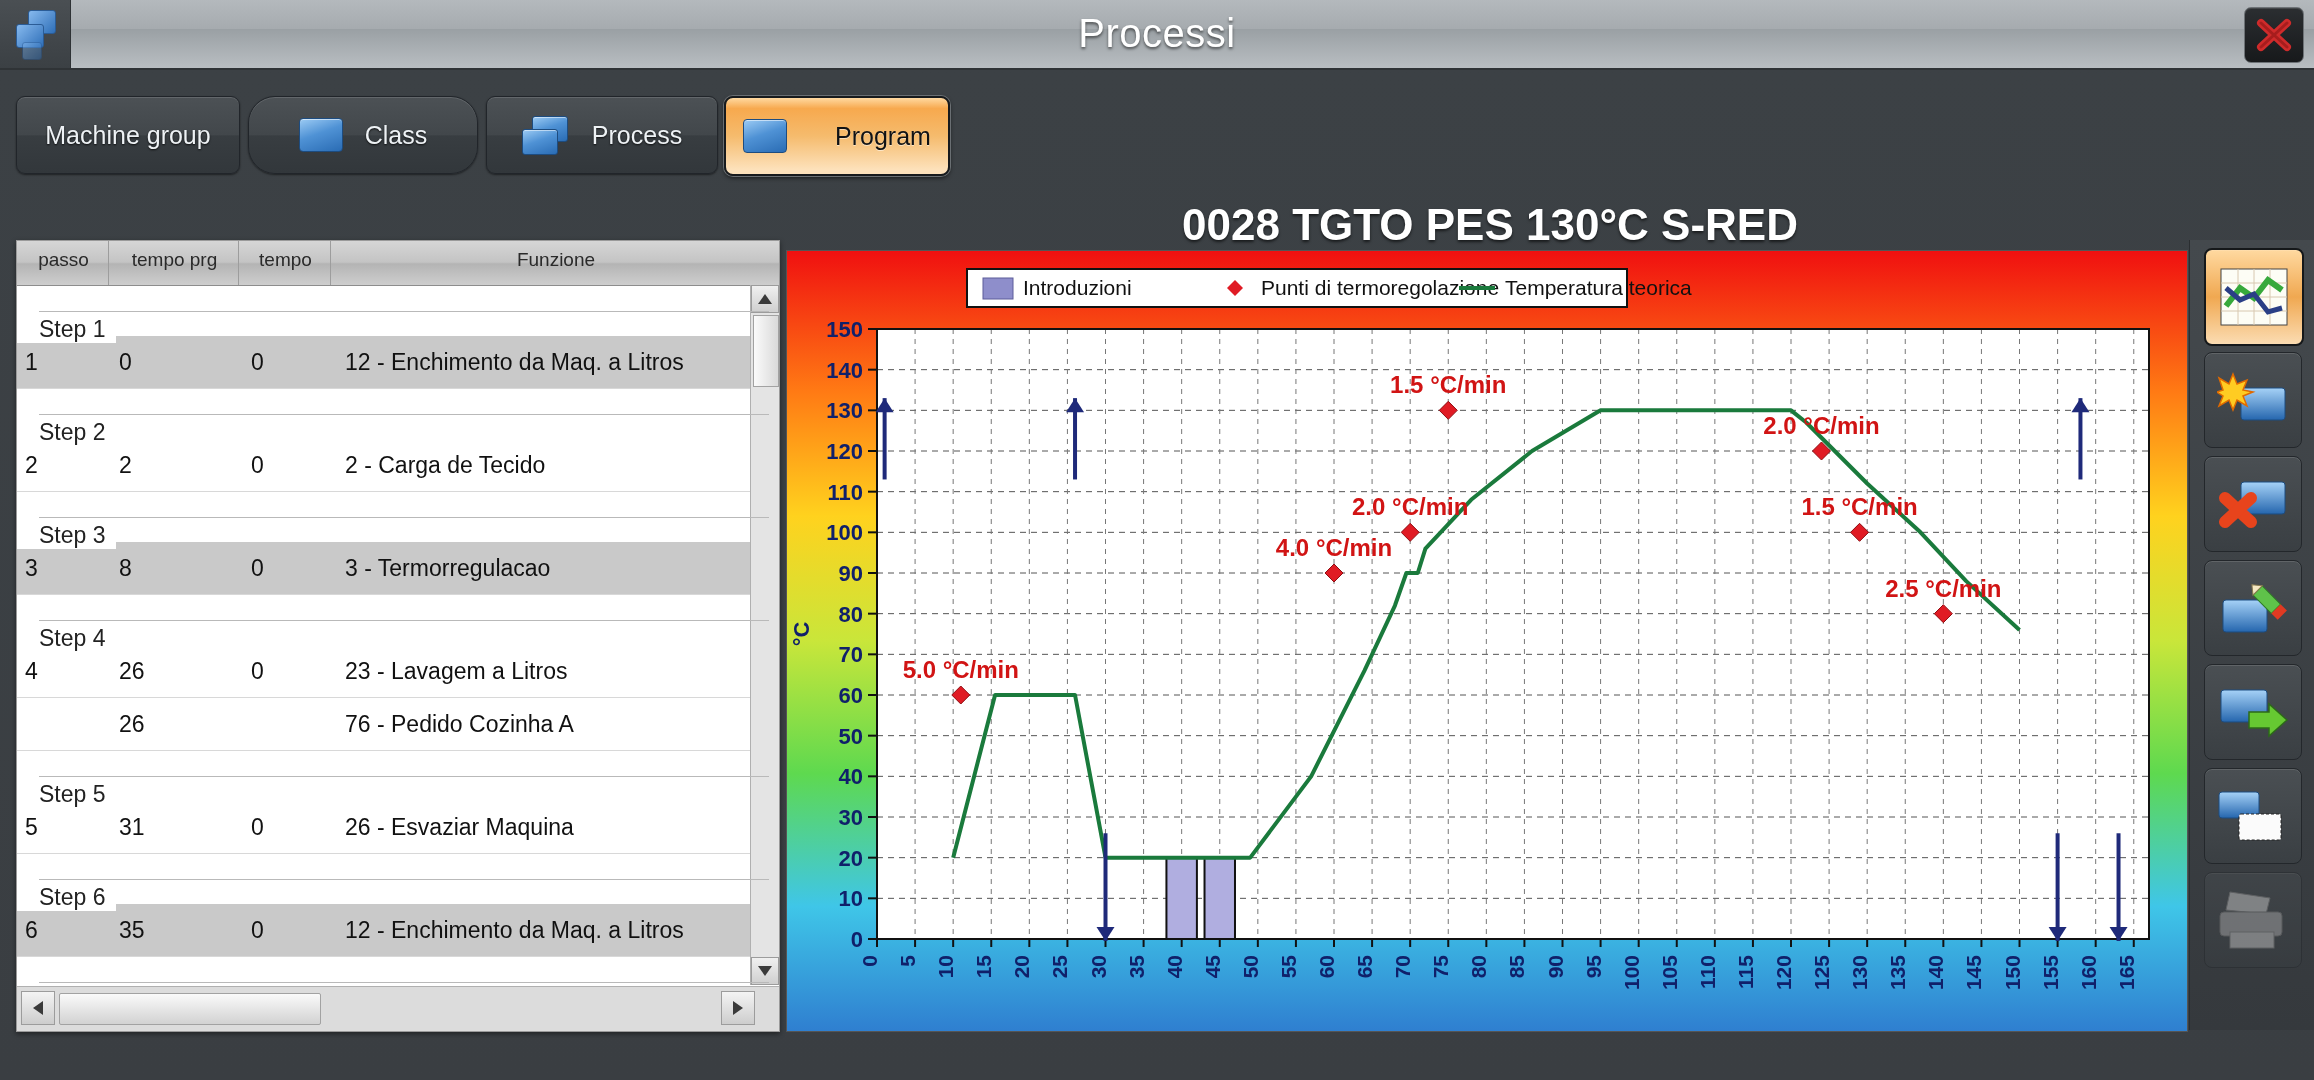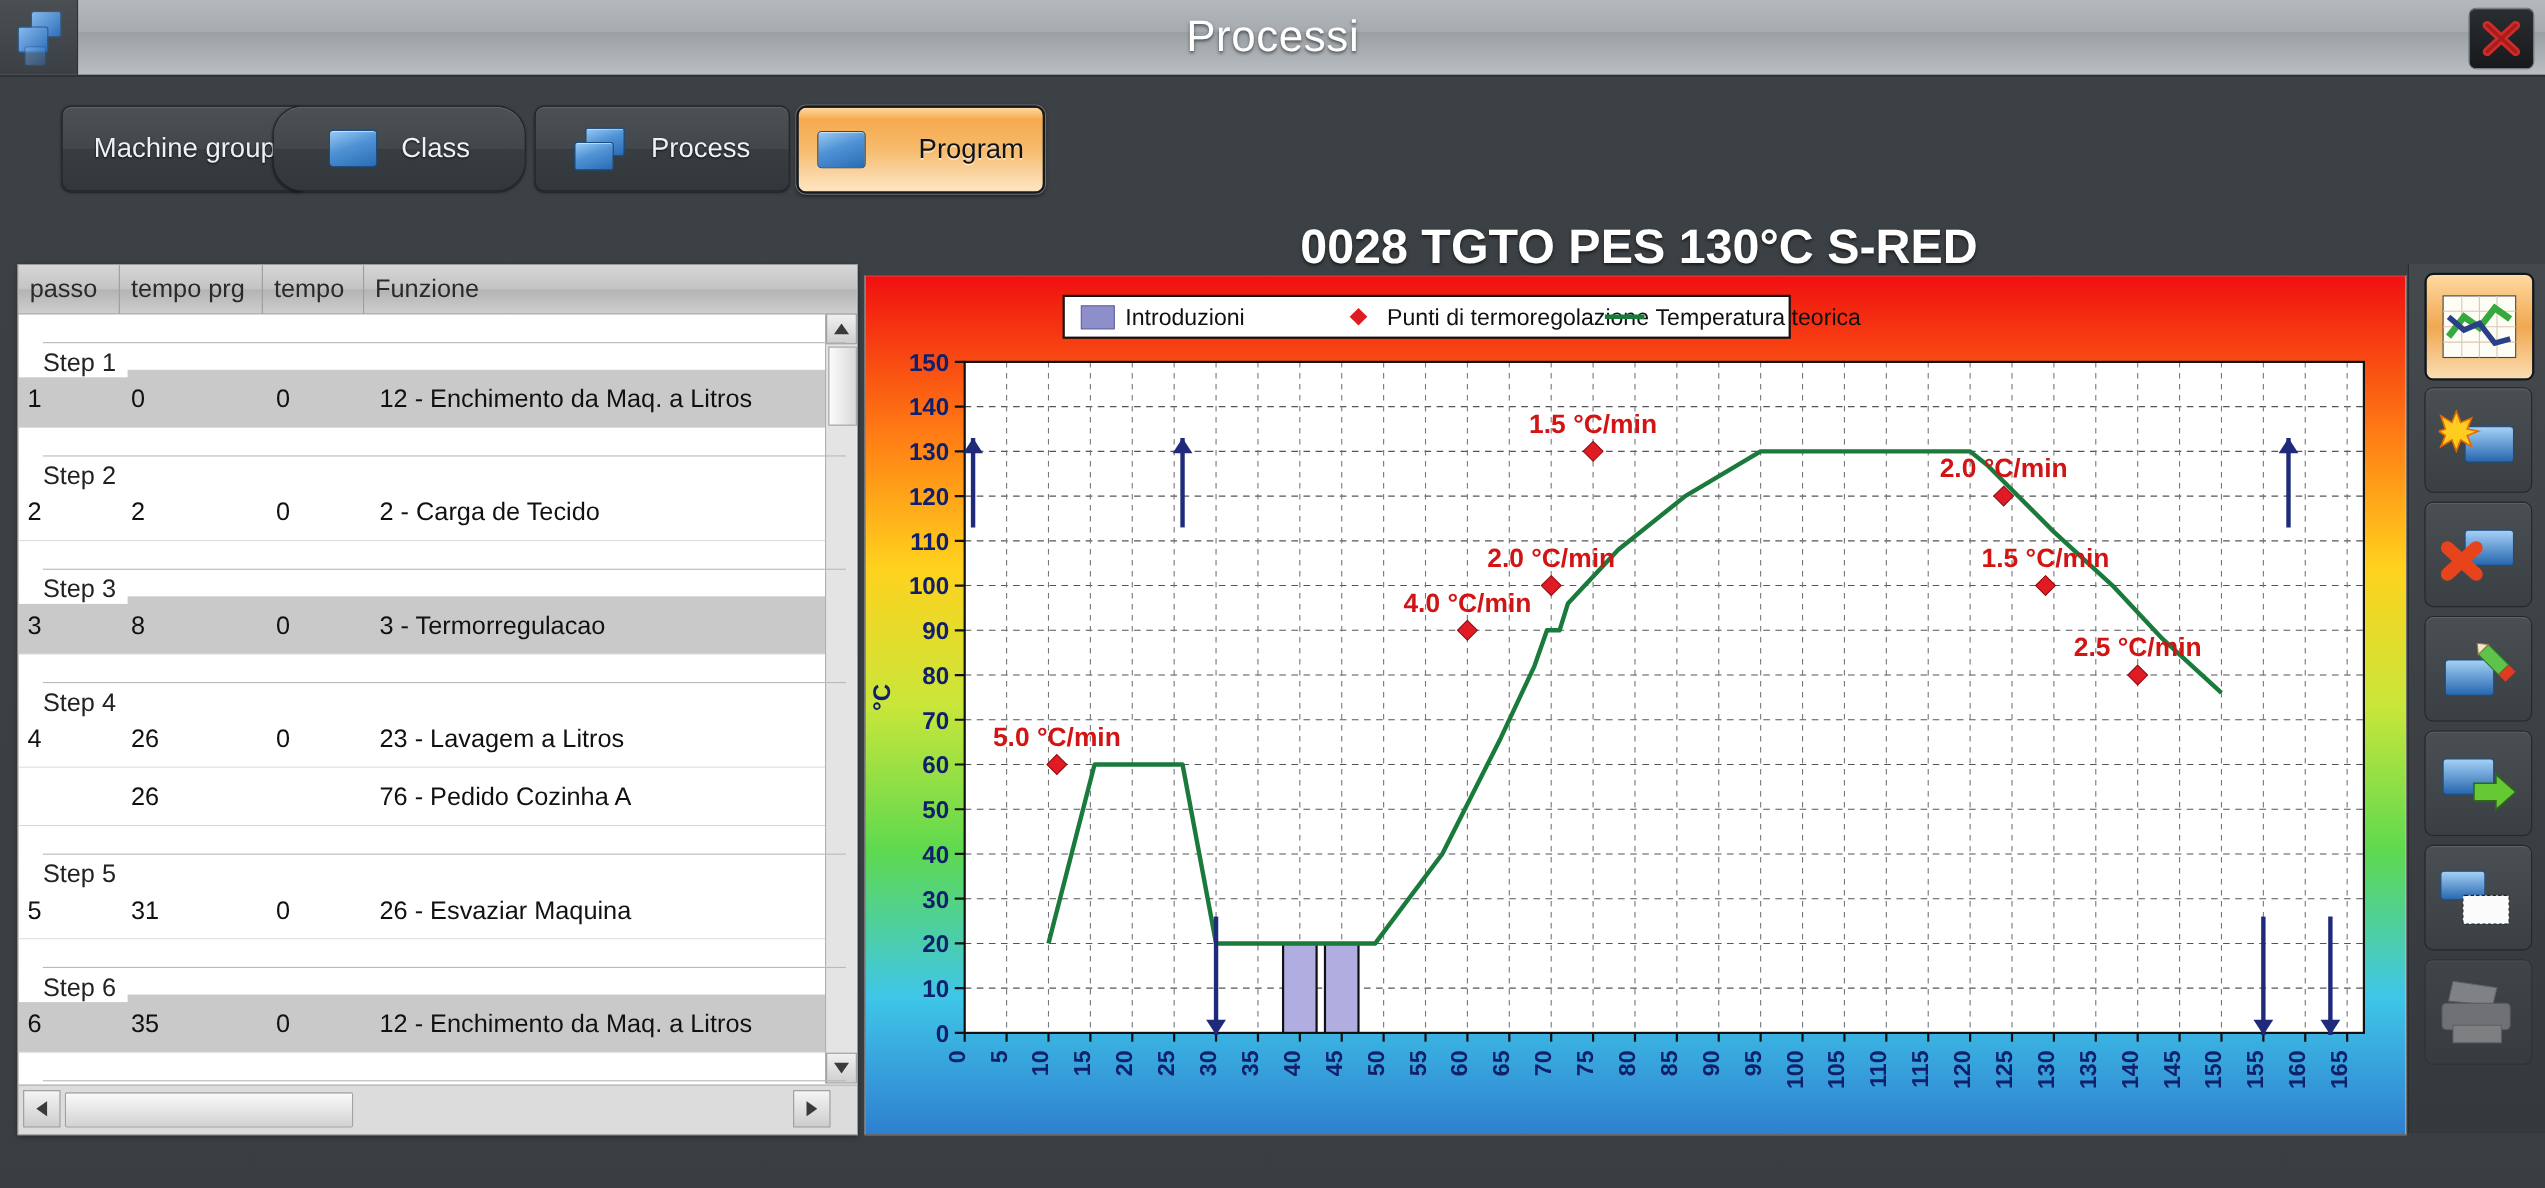--- a/index.html
+++ b/index.html
@@ -41,21 +41,21 @@
      border:1px solid #21252a;
      background:linear-gradient(180deg,#4c5155 0%,#42474b 50%,#383d41 51%,#32373b 100%);
      box-shadow:inset 0 1px 0 rgba(255,255,255,.13),0 1px 2px rgba(0,0,0,.5);
      display:flex;align-items:center;justify-content:center;gap:22px;cursor:pointer;}
   .tab .lbl{color:#eef2f5;font-size:25px;text-shadow:0 1px 2px rgba(0,0,0,.8);}
   .tab.active{
      background:linear-gradient(180deg,#ffd9a0 0%,#f7a94e 14%,#f5bb6d 50%,#fde2bc 95%);
      border:2px solid #171a1d;
      box-shadow:0 0 0 1px #6a6f73, 0 2px 4px rgba(0,0,0,.6);}
   .tab.active .lbl{color:#101214;text-shadow:0 1px 0 rgba(255,255,255,.5);}
-  #tab-machine{left:16px;width:222px;margin-left:40px;}
+  #tab-machine{left:16px;width:222px;}
   #tab-class{left:248px;width:228px;border-radius:27px;}
   #tab-process{left:486px;width:230px;}
   #tab-program{left:724px;width:222px;gap:48px;}
 
   .icon-win{position:relative;width:42px;height:32px;border-radius:4px;
      border:1px solid #1d4c80;background:linear-gradient(160deg,#9ccbf4 0%,#4f92d5 45%,#2a6cb4 100%);
      box-shadow:inset 0 1px 0 rgba(255,255,255,.55);}
   .icon-win2{position:relative;width:48px;height:38px;}
   .icon-win2 i{position:absolute;display:block;border-radius:3px;
      border:1px solid #1d4c80;background:linear-gradient(160deg,#9ccbf4 0%,#4f92d5 45%,#2a6cb4 100%);
@@ -63,22 +63,22 @@
   .icon-win2 i.a{left:10px;top:0;width:34px;height:24px;}
   .icon-win2 i.b{left:0;top:13px;width:34px;height:24px;}
 
   
   .tablepanel{position:absolute;left:16px;top:240px;width:762px;height:790px;
      background:#e9e9e9;border:1px solid #9a9a9a;
      box-shadow:0 2px 5px rgba(0,0,0,.45);}
   .thead{display:flex;height:44px;
      background:linear-gradient(180deg,#d6d6d6 0%,#c4c4c4 48%,#b4b4b4 52%,#cecece 100%);
      border-bottom:1px solid #8d8d8d;}
-  .thead div{font-size:23px;color:#2a2a2a;padding:8px 8px 0 10px;
-     border-right:1px solid #9d9d9d;box-sizing:border-box;}
+  .thead div{font-size:19px;color:#2a2a2a;padding:8px 8px 0 10px;
+     border-right:1px solid #9d9d9d;box-sizing:border-box;text-align:center;}
   .c-passo{width:92px;}
   .c-tprg{width:130px;}
   .c-tempo{width:92px;}
   .c-funz{flex:1;border-right:none !important;}
 
   .tbody{position:relative;height:700px;overflow:hidden;background:#f4f4f4;}
   .trow{display:flex;height:auto;align-items:center;font-size:23px;color:#111;
         border-bottom:1px solid #d8d8d8;box-sizing:border-box;}
   .trow.data{height:53px;background:#ffffff;}
   .trow.data.sel{background:#c9c9c9;}

